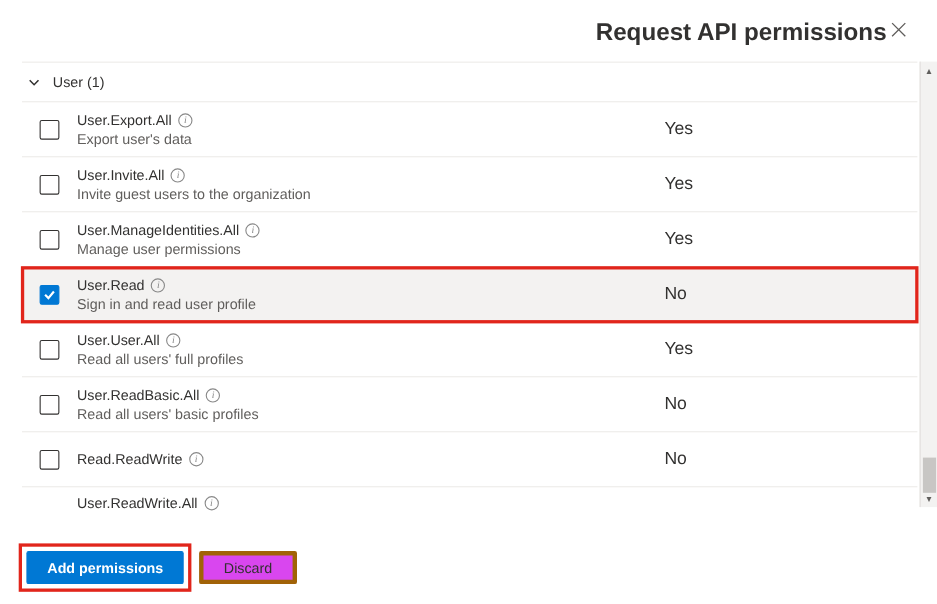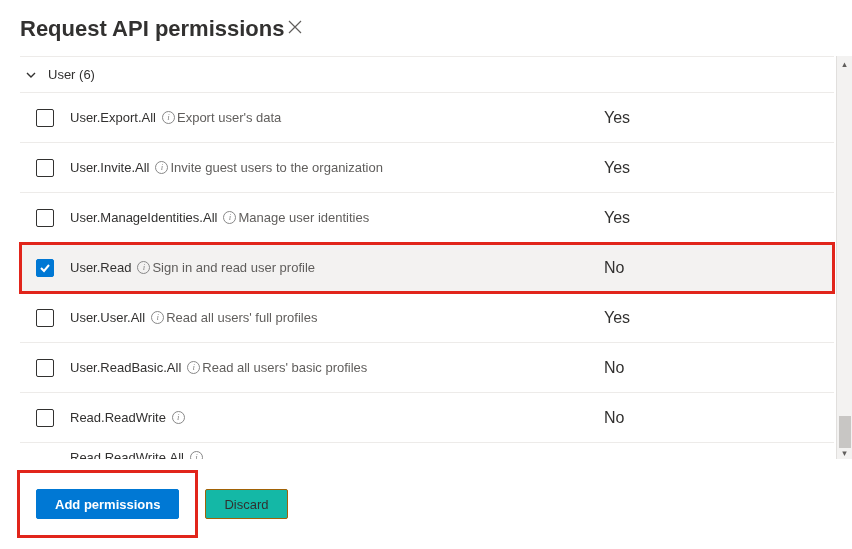--- a/index.html
+++ b/index.html
@@ -8,21 +8,21 @@
       font-size: 13px;
       color: #323130;
       background: #fff;
       width: 852px;
       height: 549px;
       position: relative;
       overflow: hidden;
     }
     .header {
       display: flex;
-      justify-content: flex-start;
+      justify-content: flex-end;
       align-items: flex-start;
       padding: 16px 24px 8px 20px;
     }
     .title {
       font-size: 22px;
       font-weight: 600;
       color: #323130;
     }
     .close-btn {
       font-size: 15px;
@@ -91,20 +91,21 @@
     }
     .cb.checked {
       background: #0078d4;
       border-color: #0078d4;
     }
     .cb.checked svg { display: block; }
     .cb svg { display: none; }
     .perm-cell {
       flex: 1;
       display: flex;
+      flex-direction: column;
       gap: 2px;
       padding-right: 10px;
     }
     .perm-name-line {
       display: flex;
       align-items: center;
       gap: 6px;
     }
     .perm-name {
       font-size: 13px;
@@ -185,26 +186,26 @@
       cursor: pointer;
     }
     .btn-primary {
       background: #0078d4;
       border: 1px solid #0078d4;
       color: #fff;
       font-weight: 600;
     }
     .btn-primary-wrap {
       outline: 3px solid #e1251b;
-      padding: 16px;
+      padding: 4px;
       display: inline-flex;
     }
     .btn-secondary {
-      background: #14b8a6;
-      border: 1px solid #a16207;
+      background: #d946ef;
+      border: 4px solid #a16207;
       color: #323130;
     }
   </style>
 </head>
 <body>
 
 <div class="header">
   <div class="title">Request API permissions</div>
   <div class="close-btn">
     <svg width="14" height="14" viewBox="0 0 14 14">
@@ -214,21 +215,21 @@
 </div>
 
 <div class="content-area">
   <div class="scroll-inner" id="scroll-inner">
     <div class="group-header">
       <span class="chev">
         <svg width="12" height="12" viewBox="0 0 12 12">
             <path d="M2 4 L6 8 L10 4" stroke="#323130" stroke-width="1.4" fill="none"></path>
           </svg>
       </span>
-      <span class="group-label">User (6)</span>
+      <span class="group-label">User (1)</span>
     </div>
 
   <div class="row">
         <div class="checkbox-cell">
           <span class="cb"></span>
         </div>
         <div class="perm-cell">
           <div class="perm-name-line">
             <span class="perm-name">User.Export.All</span>
             <span class="info-icon">i</span>
@@ -252,21 +253,21 @@
       </div>
       <div class="row">
         <div class="checkbox-cell">
           <span class="cb"></span>
         </div>
         <div class="perm-cell">
           <div class="perm-name-line">
             <span class="perm-name">User.ManageIdentities.All</span>
             <span class="info-icon">i</span>
           </div>
-          <div class="perm-desc">Manage user identities</div>
+          <div class="perm-desc">Manage user permissions</div>
         </div>
         <div class="admin-cell">Yes</div>
       </div>
       <div class="row selected highlight">
         <div class="checkbox-cell">
           <span class="cb checked">
             <svg width="12" height="12" viewBox="0 0 12 12">
               <path d="M2 6 L5 9 L10 3" stroke="#fff" stroke-width="2" fill="none"></path>
             </svg>
           </span>
@@ -315,21 +316,21 @@
             <span class="perm-name">Read.ReadWrite</span>
             <span class="info-icon">i</span>
           </div>
         </div>
         <div class="admin-cell">No</div>
       </div>
       <div class="row partial">
         <div class="checkbox-cell"></div>
         <div class="perm-cell">
           <div class="perm-name-line">
-            <span class="perm-name">Read.ReadWrite.All</span>
+            <span class="perm-name">User.ReadWrite.All</span>
             <span class="info-icon">i</span>
           </div>
         </div>
         <div class="admin-cell"></div>
       </div>
     </div>
 
   <div class="scrollbar-track">
     <div class="scroll-arrow">▴</div>
     <div class="scroll-thumb"></div>

